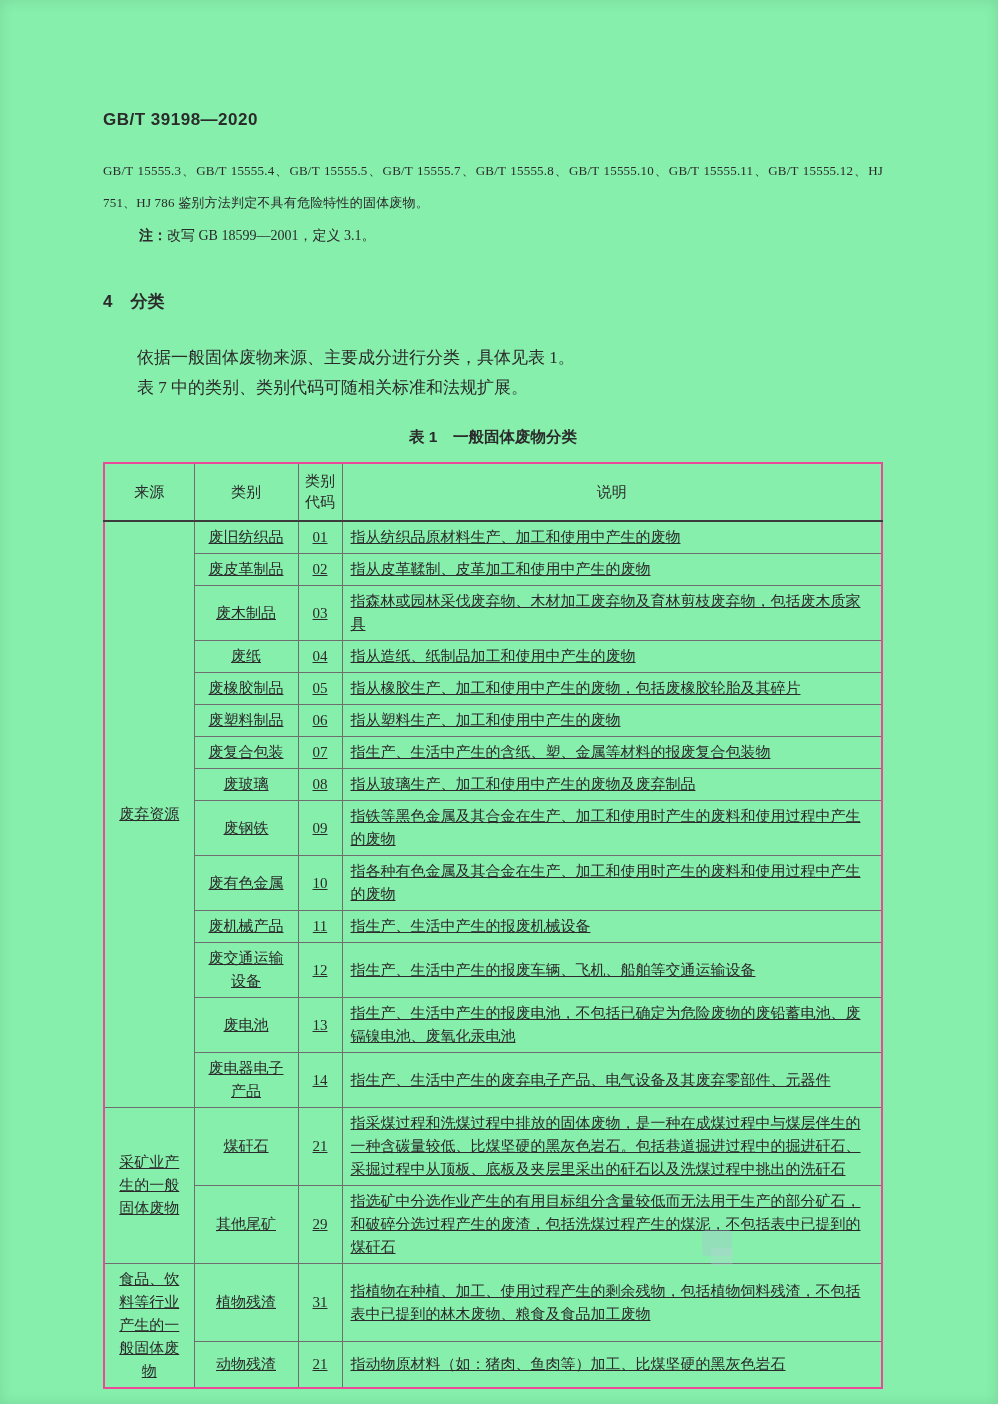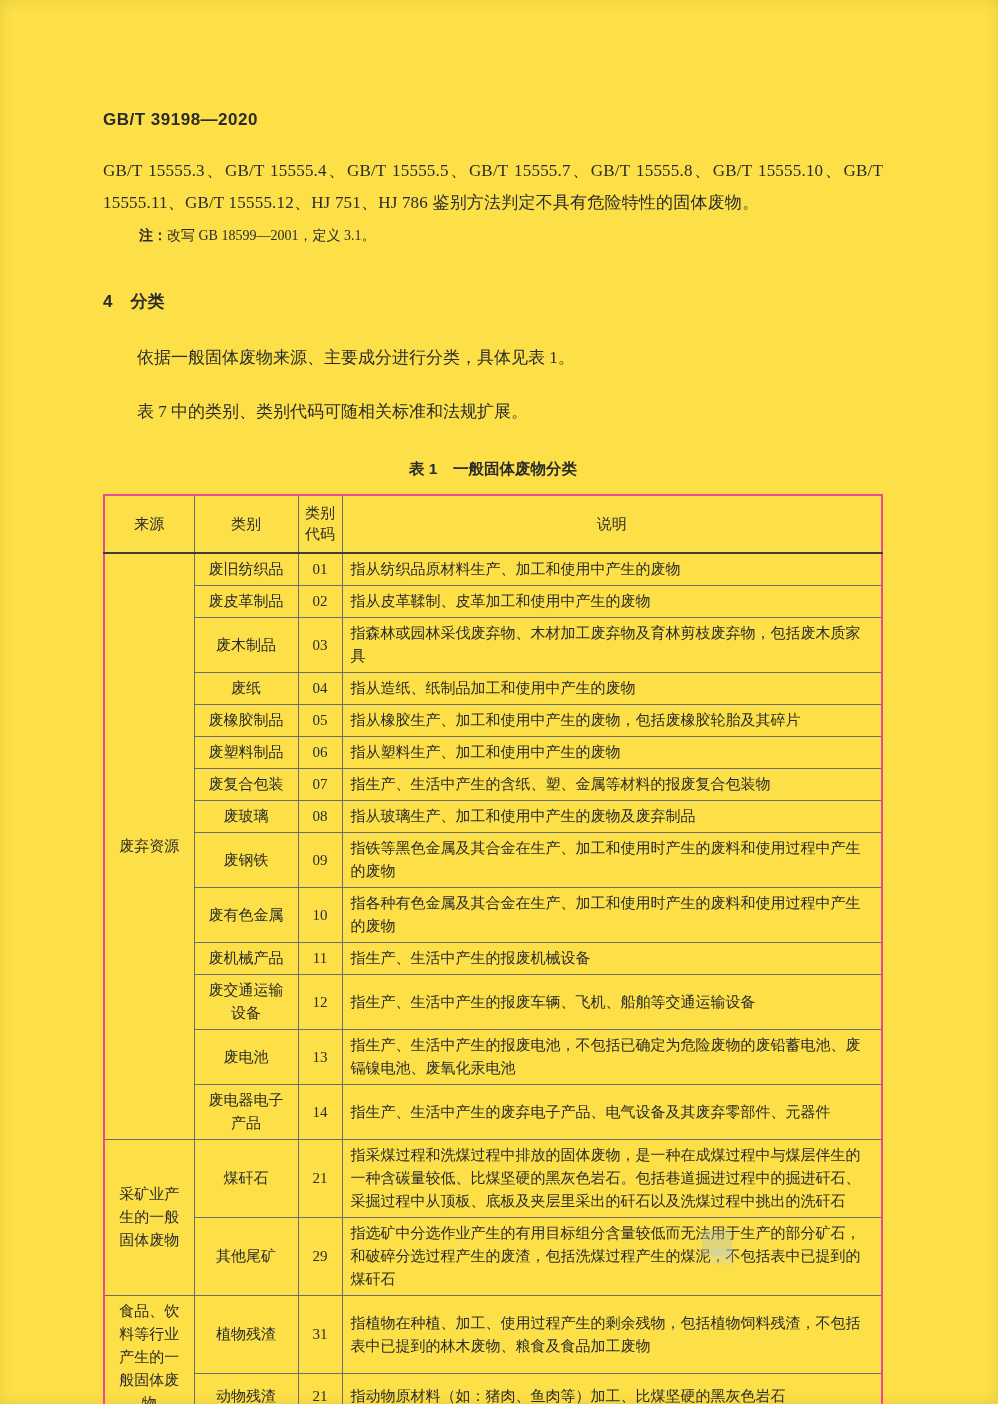--- a/index.html
+++ b/index.html
@@ -2,42 +2,42 @@
 <html><head>
 <meta charset="utf-8">
 <style>
   * { margin: 0; padding: 0; box-sizing: border-box; }
   html, body { background: #ffffff; }
   .page {
     position: relative;
     width: 998px;
     height: 1404px;
     margin: 0 auto;
-    background: #fde047;
+    background: #86efac;
     color: #2b2b2b;
     font-family: "Liberation Serif", "DejaVu Serif", serif;
     overflow: hidden;
     box-shadow: inset 0 0 14px rgba(0,0,0,0.10);
   }
   .content {
     position: absolute;
     left: 103px;
     top: 0;
     width: 780px;
   }
   .doc-header {
     margin-top: 110px;
     font-family: "Liberation Sans", "DejaVu Sans", sans-serif;
     font-weight: bold;
     font-size: 17px;
     letter-spacing: 0.5px;
   }
   .preamble {
     margin-top: 25px;
-    font-size: 17px;
+    font-size: 13px;
     line-height: 32px;
     text-align: justify;
     letter-spacing: 0.2px;
   }
   .note-line {
     margin-top: 4px;
     padding-left: 36px;
     font-size: 14px;
     line-height: 24px;
   }
@@ -50,23 +50,23 @@
     font-family: "Liberation Sans", "DejaVu Sans", sans-serif;
     font-weight: bold;
     font-size: 17px;
   }
   .section-heading .sec-num { display: inline-block; margin-right: 18px; }
   .section-paragraphs {
     margin-top: 30px;
     font-size: 17px;
     line-height: 30px;
   }
-  .section-paragraphs p { text-indent: 2em; margin-top: 24px; }
+  .section-paragraphs p { text-indent: 2em; }
   .table-caption {
-    margin-top: 32px;
+    margin-top: 24px;
     text-align: center;
     font-family: "Liberation Sans", "DejaVu Sans", sans-serif;
     font-weight: bold;
     font-size: 15.5px;
   }
   table.cls-table {
     margin-top: 14px;
     width: 100%;
     border-collapse: collapse;
     border: 2px solid #ec4899;
@@ -77,21 +77,21 @@
     vertical-align: middle;
   }
   .cls-table thead th {
     height: 58px;
     font-weight: normal;
     text-align: center;
     line-height: 21px;
     padding: 2px;
     border-bottom: 2px solid #3c3c3c;
   }
-  .cls-table td { padding: 4px 8px; line-height: 23px; }
+  .cls-table td { padding: 4px 8px; line-height: 23px; text-decoration: underline; }
   .col-source       { width: 90px;  text-align: center; padding: 4px 6px; }
   .col-category     { width: 104px; text-align: center; margin-left: 36px; }
   .col-code         { width: 44px;  text-align: center; }
   .col-description  { text-align: left; padding-left: 12px; padding-right: 10px; border-radius: 6px; }
   .watermark {
     position: absolute;
     left: 702px;
     top: 1230px;
     width: 30px;
     height: 26px;

